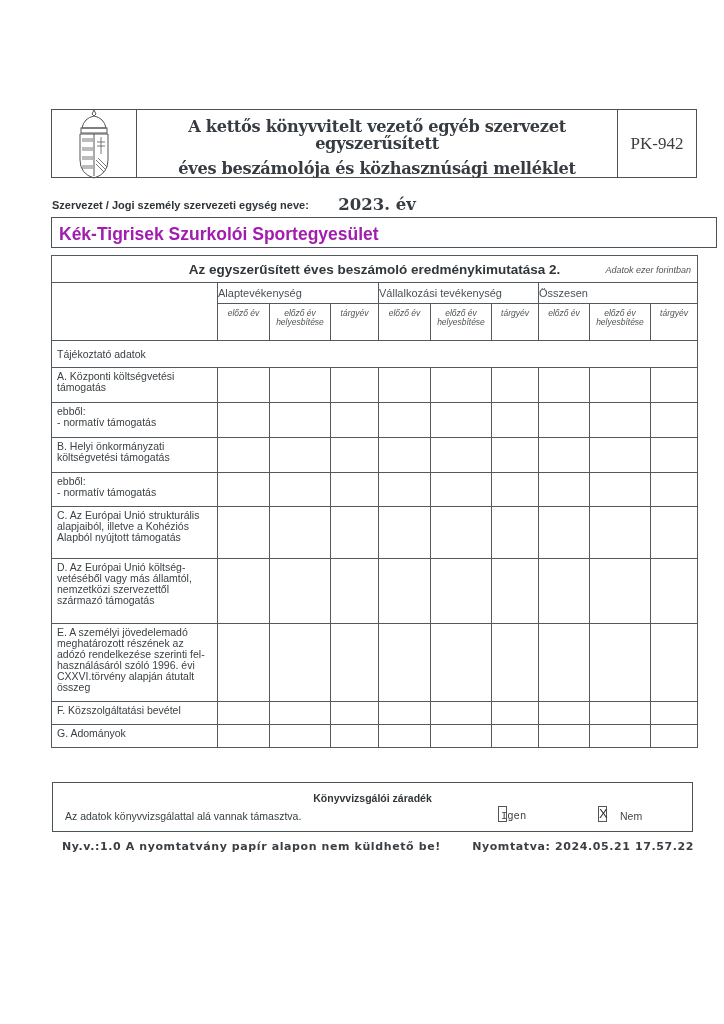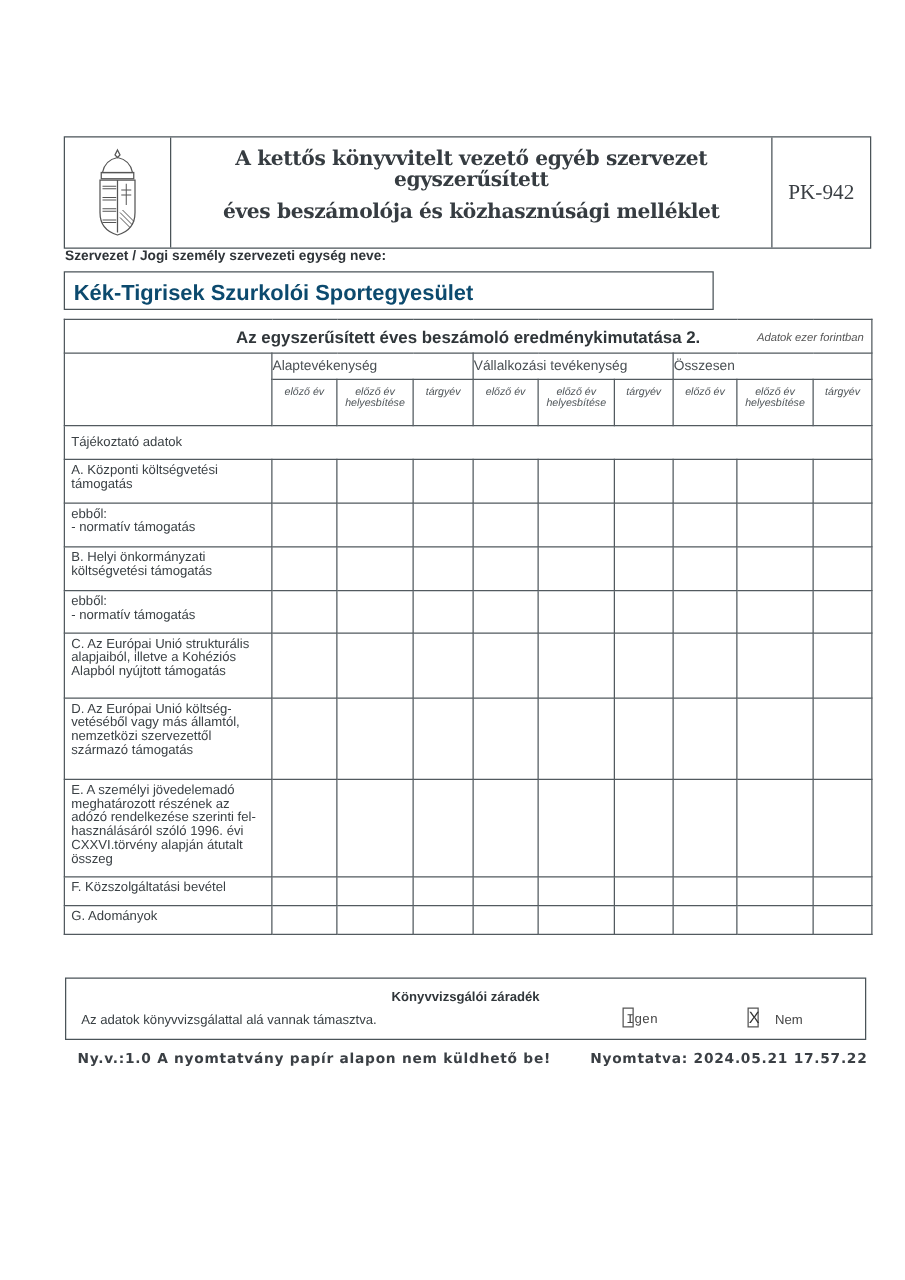--- a/index.html
+++ b/index.html
@@ -2,30 +2,30 @@
 <html><head>
 <meta charset="utf-8">
 <style>
   html, body { margin:0; padding:0; }
   body { width:724px; height:1024px; background:#ffffff; position:relative; overflow:hidden;
          font-family:"Liberation Sans", sans-serif; color:#2a2f33; }
   .abs { position:absolute; box-sizing:border-box; }
   .border { border:1.5px solid #4a5358; }
 
   
-  #hdr { left:51px; top:109px; width:646px; height:90px; }
+  #hdr { left:51px; top:109px; width:646px; height:69px; }
   #hdr .logo-cell { position:absolute; left:0; top:0; width:84px; height:100%; border-right:1.5px solid #4a5358; display:flex; align-items:center; justify-content:center; }
   #hdr .pk-cell { position:absolute; right:0; top:0; width:78px; height:100%; border-left:1.5px solid #4a5358; display:flex; align-items:center; justify-content:center;
                   font-family:"Liberation Serif", serif; font-size:17px; color:#3a3f44; }
   #hdr .title-cell { position:absolute; left:84px; right:78px; top:0; height:100%; text-align:center; font-family:"DejaVu Serif", serif; font-weight:bold; color:#363c41; }
   #hdr .t1 { font-size:16.2px; line-height:17px; margin-top:8px; letter-spacing:-0.3px; }
   #hdr .yr { font-size:16.5px; margin-top:18px; }
 
   #org-label { left:52px; top:199px; font-size:11px; font-weight:bold; color:#2f3438; }
-  #org-box { left:51px; top:217px; width:520px; height:31px; padding:6px 0 0 7px; font-size:17.5px; font-weight:bold; color:#0c4a6e; }
+  #org-box { left:51px; top:217px; width:666px; height:31px; padding:6px 0 0 7px; font-size:17.5px; font-weight:bold; color:#a21caf; }
 
   
   #tbl { left:51px; top:255px; width:646px; height:493px; }
   table { border-collapse:collapse; width:100%; table-layout:fixed; }
   td { border:1.2px solid #525a5f; padding:0; font-size:10.5px; vertical-align:top; color:#3b4145; }
   .tt { font-size:13.5px; font-weight:bold; text-align:center; position:relative; height:26px; vertical-align:middle; color:#30363a; }
   .tt .unit { position:absolute; right:6px; top:9px; font-size:9px; font-weight:normal; font-style:italic; color:#555; }
   .gh { font-size:11px; vertical-align:middle; height:20px; color:#4a5054; }
   .sh { text-align:center; font-size:8.5px; font-style:italic; line-height:9px; padding-top:5px; height:31px; color:#4e5458; }
   .lbl { padding:3px 5px 0 5px; line-height:11px; }
@@ -67,20 +67,21 @@
           <line x1="23" y1="38" x2="31" y2="38"></line>
         <line x1="22" y1="52" x2="32" y2="62"></line>
           <line x1="22" y1="56" x2="30" y2="64"></line>
           <line x1="24" y1="50" x2="33" y2="59"></line>
       </g>
     </svg>
   </div>
   <div class="title-cell">
     <div class="t1">A kettős könyvvitelt vezető egyéb szervezet egyszerűsített</div>
     <div class="t1">éves beszámolója és közhasznúsági melléklet</div>
+    <div class="yr">2023. év</div>
   </div>
   <div class="pk-cell">PK-942</div>
 </div>
 
 <div id="org-label" class="abs">Szervezet / Jogi személy szervezeti egység neve:</div>
 <div id="org-box" class="abs border">Kék-Tigrisek Szurkolói Sportegyesület</div>
 
 <div id="tbl" class="abs">
   <table>
     <colgroup>

